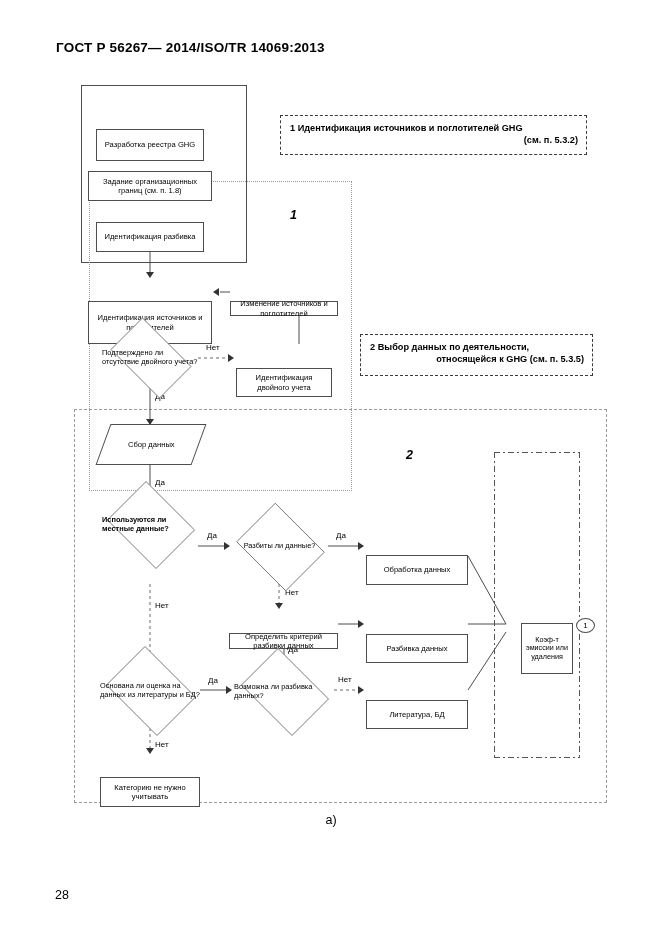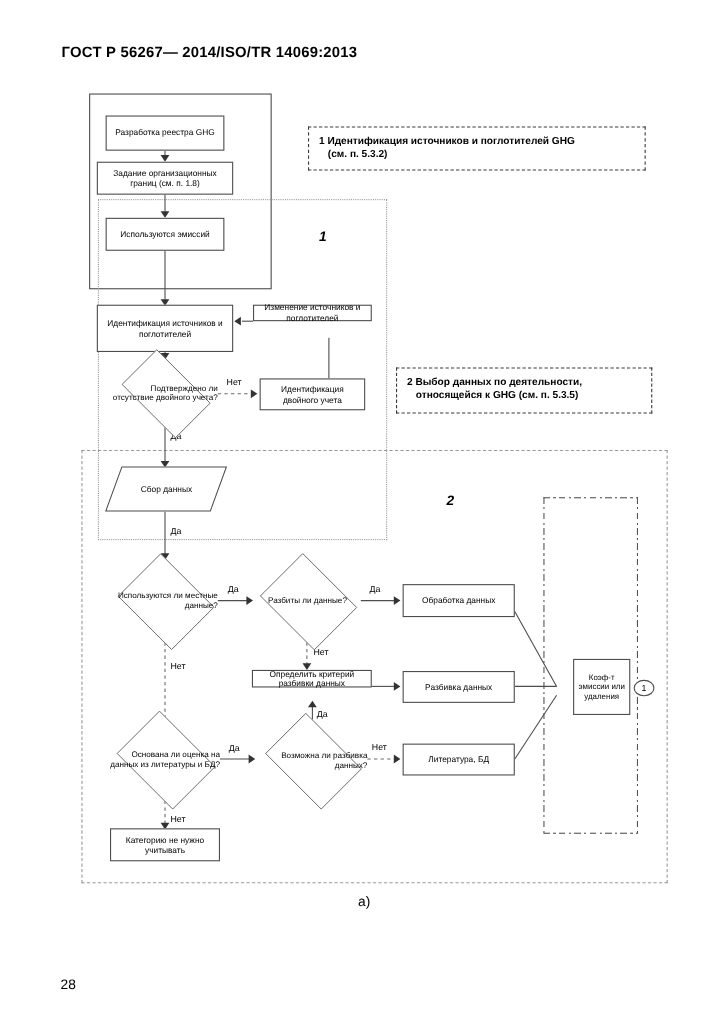--- a/index.html
+++ b/index.html
@@ -25,39 +25,39 @@
   }
 
   
   .node{
     position:absolute;box-sizing:border-box;
     display:flex;align-items:center;justify-content:center;
     text-align:center;line-height:1.2;
   }
   .box{
     border:1px solid #4d4d4d;background:#fff;
-    font-size:7.6px;padding:1px 3px;
+    font-size:7.6px;padding:1px 3px;margin-top:24px;
   }
   .box.tiny{font-size:7.2px;}
   .para{
     border:1px solid #4d4d4d;background:#fff;font-size:7.6px;
     transform:skewX(-20deg);
   }
   .para > span{transform:skewX(20deg);display:block;}
 
   .diamond-wrap{position:absolute;}
   .diamond-shape{
     position:absolute;left:0;top:0;width:100%;height:100%;
     border:1px solid #4d4d4d;background:#fff;
     transform:rotate(45deg) scale(.707);
   }
   .diamond-label{
     position:absolute;left:0;top:0;width:100%;height:100%;
     display:flex;align-items:center;justify-content:center;
-    text-align:right;font-size:7.4px;line-height:1.25;
+    text-align:left;font-size:7.4px;line-height:1.25;
   }
 
   
   .region{position:absolute;box-sizing:border-box;background:transparent;}
   .region.solid{border:1px solid #4d4d4d;}
   .region.dotted{border:1px dotted #9a9a9a;}
   .region.dashed{border:1px dashed #9a9a9a;}
   .region.dashdot{
     border:none;
     background-image:
@@ -69,21 +69,21 @@
     background-position:top left,bottom left,top left,top right;
     background-repeat:no-repeat;
   }
 
   .legend{
     position:absolute;box-sizing:border-box;
     border:1px dashed #3a3a3a;background:#fff;
     font-size:9.2px;font-weight:bold;line-height:1.35;
     padding:6px 8px 6px 9px;
   }
-  .legend .l2{display:block;padding-left:8px;}
+  .legend .l2{display:block;padding-left:8px;text-align:right;}
 
   .region-num{
     position:absolute;font-size:12.5px;font-weight:bold;font-style:italic;
   }
   .arw{position:absolute;width:0;height:0;}
   .arw.down{border-left:4px solid transparent;border-right:4px solid transparent;border-top:6px solid #333;}
   .arw.up{border-left:4px solid transparent;border-right:4px solid transparent;border-bottom:6px solid #333;}
   .arw.right{border-top:4px solid transparent;border-bottom:4px solid transparent;border-left:6px solid #333;}
   .arw.left{border-top:4px solid transparent;border-bottom:4px solid transparent;border-right:6px solid #333;}
 
@@ -199,38 +199,38 @@
   <div class="elabel" style="left:285px;top:588px;">Нет</div>
   <div class="elabel" style="left:208px;top:676px;">Да</div>
   <div class="elabel" style="left:288px;top:645px;">Да</div>
   <div class="elabel" style="left:338px;top:675px;">Нет</div>
   <div class="elabel" style="left:155px;top:740px;">Нет</div>
 
   <div class="node box" style="left:96px;top:105px;width:108px;height:32px;">Разработка реестра GHG</div>
 
   <div class="node box" style="left:88px;top:147px;width:124px;height:30px;">Задание организационных границ (см. п. 1.8)</div>
 
-  <div class="node box" style="left:96px;top:198px;width:108px;height:30px;">Используются эмиссий</div>
+  <div class="node box" style="left:96px;top:198px;width:108px;height:30px;">Идентификация разбивка</div>
 
   <div class="node box" style="left:88px;top:277px;width:124px;height:43px;">Идентификация источников и поглотителей</div>
 
   <div class="node box" style="left:230px;top:277px;width:108px;height:15px;">Изменение источников и поглотителей</div>
 
   <div class="diamond-wrap" style="left:102px;top:326px;width:96px;height:62px;">
     <div class="diamond-shape"></div>
     <div class="diamond-label">Подтверждено ли отсутствие двойного учета?</div>
   </div>
 
   <div class="node box" style="left:236px;top:344px;width:96px;height:29px;">Идентификация двойного учета</div>
 
   <div class="node para" style="left:103px;top:424px;width:96px;height:41px;">
     <span>Сбор данных</span>
   </div>
 
-  <div class="diamond-wrap" style="left:102px;top:508px;width:96px;height:76px;">
+  <div class="diamond-wrap" style="left:102px;top:486px;width:96px;height:76px;font-weight:bold;">
     <div class="diamond-shape"></div>
     <div class="diamond-label">Используются ли местные данные?</div>
   </div>
 
   <div class="diamond-wrap" style="left:231px;top:508px;width:97px;height:76px;">
     <div class="diamond-shape"></div>
     <div class="diamond-label">Разбиты ли данные?</div>
   </div>
 
   <div class="node box" style="left:366px;top:531px;width:102px;height:30px;">Обработка данных</div>

